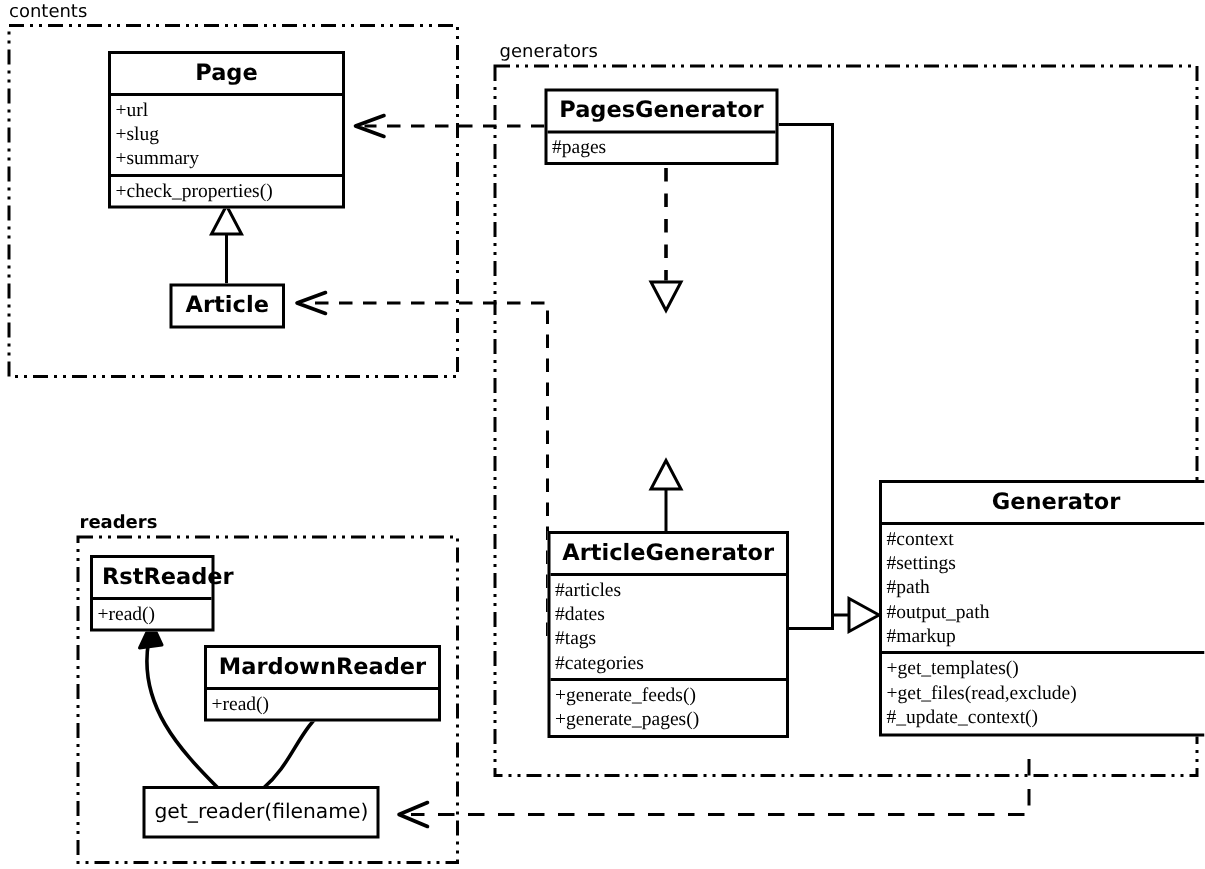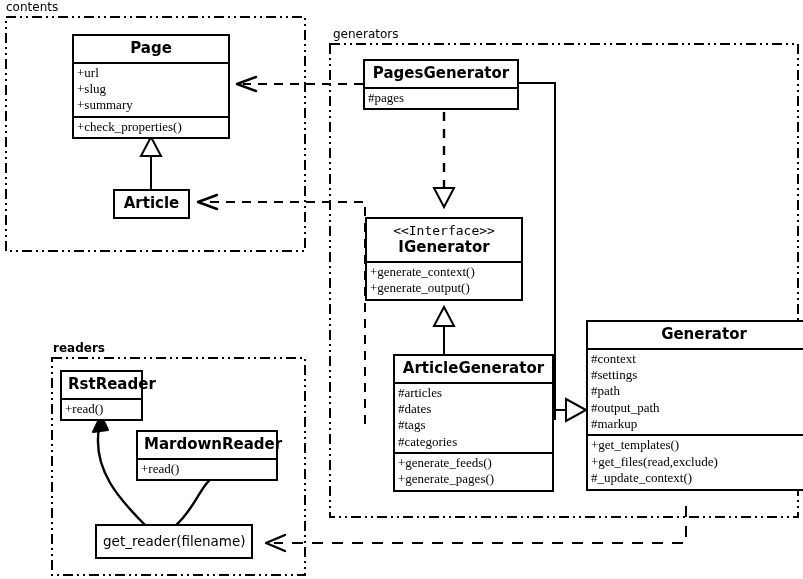--- a/index.html
+++ b/index.html
@@ -156,32 +156,22 @@
     <div class="title">Article</div>
   </div>
 
   <div class="uml" style="left:363px; top:59px; width:156px;">
     <div class="title">PagesGenerator</div>
     <div class="compartment">
       <div class="member">#pages</div>
     </div>
   </div>
 
-  <div class="uml" style="left:365px; top:217px; width:158px;">
-    <div class="title">
-      <span class="stereotype">&lt;&lt;Interface&gt;&gt;</span>
-      <span>IGenerator</span>
-    </div>
-    <div class="compartment">
-      <div class="member">+generate_context()</div>
-      <div class="member">+generate_output()</div>
-    </div>
-  </div>
-
-  <div class="uml" style="left:365px; top:354px; width:161px;margin-left:28px;">
+
+  <div class="uml" style="left:365px; top:354px; width:161px;">
     <div class="title">ArticleGenerator</div>
     <div class="compartment">
       <div class="member">#articles</div>
       <div class="member">#dates</div>
       <div class="member">#tags</div>
       <div class="member">#categories</div>
     </div>
     <div class="compartment">
       <div class="member">+generate_feeds()</div>
       <div class="member">+generate_pages()</div>
@@ -204,21 +194,21 @@
     </div>
   </div>
 
   <div class="uml" style="left:60px; top:370px; width:83px;">
     <div class="title">RstReader</div>
     <div class="compartment">
       <div class="member">+read()</div>
     </div>
   </div>
 
-  <div class="uml" style="left:136px; top:430px; width:142px;">
+  <div class="uml" style="left:136px; top:430px; width:158px;">
     <div class="title">MardownReader</div>
     <div class="compartment">
       <div class="member">+read()</div>
     </div>
   </div>
 
   <div class="uml plain" style="left:95px; top:524px; width:158px;">
     <div class="title">get_reader(filename)</div>
   </div>
 

